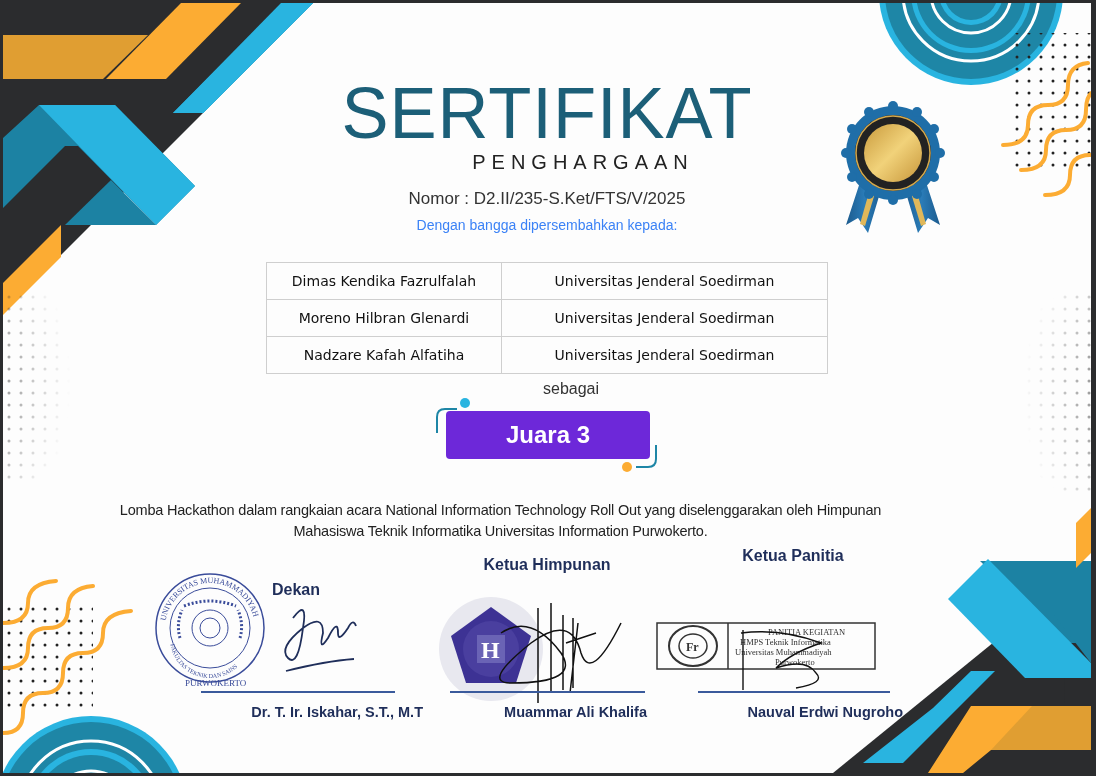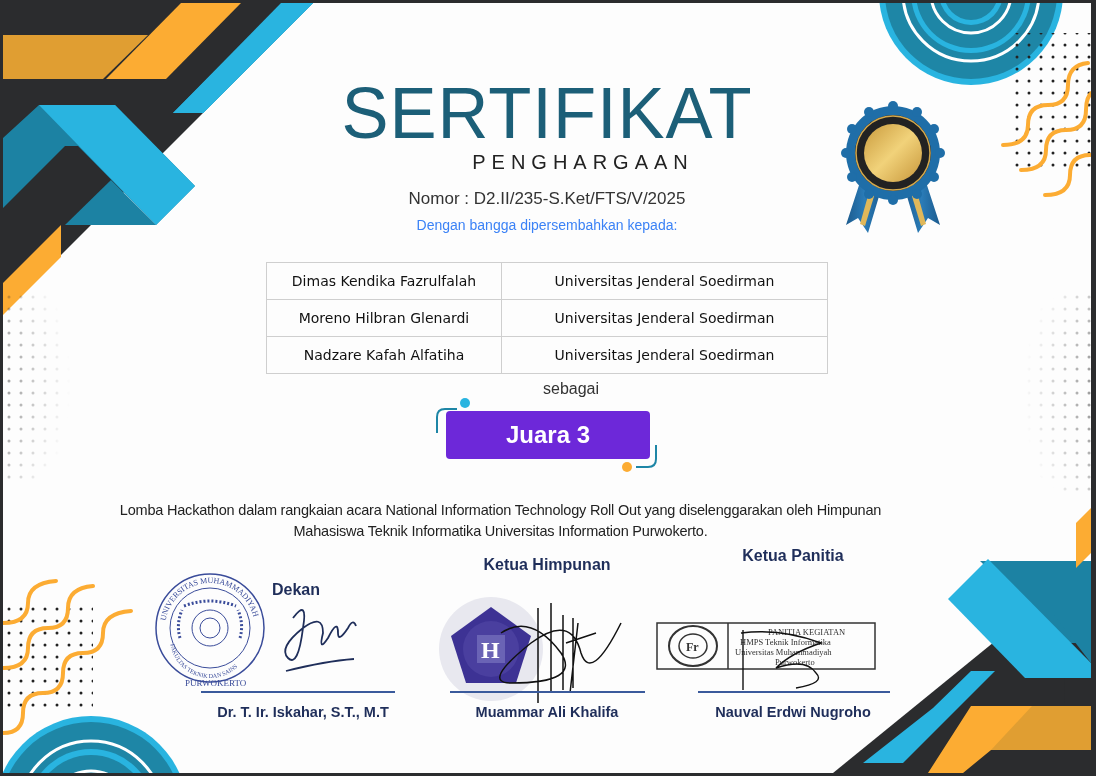--- a/index.html
+++ b/index.html
@@ -10,21 +10,21 @@
   .subtitle { position:absolute; left:0; width:1088px; top:148px; text-align:center; font-size:20px; letter-spacing:6px; color:#222;padding-left:36px; }
   .nomor { position:absolute; left:0; width:1088px; top:186px; text-align:center; font-size:17px; color:#333; }
   .dengan { position:absolute; left:0; width:1088px; top:214px; text-align:center; font-size:14px; color:#3b82f6; }
   table.participants { position:absolute; left:263px; top:259px; width:562px; border-collapse:collapse; border:1.2px solid #222; font-family:"DejaVu Sans", sans-serif; font-size:14px; color:#111; }
   table.participants td { border:1px solid #cfcfcf; height:36px; text-align:center; padding:0; }
   table.participants td.name { width:234px; }
   .sebagai { position:absolute; left:540px; top:377px; font-size:16px; color:#333; }
   .juara { position:absolute; left:443px; top:408px; width:204px; height:48px; background:#6d28d9; border-radius:4px; color:#fff; font-weight:bold; font-size:24px; text-align:center; line-height:48px; }
   .desc { position:absolute; left:0; width:995px; top:497px; text-align:center; font-size:14.5px; color:#222; line-height:21px; letter-spacing:-0.2px; }
   .sig-role { position:absolute; font-size:16px; font-weight:bold; color:#1f2e5a; text-align:center; }
-  .sig-name { position:absolute; font-size:14.5px; font-weight:bold; color:#1f2e5a; text-align:center; }
+  .sig-name { position:absolute; font-size:14.5px; font-weight:bold; color:#1f2e5a; text-align:right; }
   .sig-line { position:absolute; height:2px; background:#3a5a9c; }
   .stamp-text { font-family:"Liberation Serif", serif; }
 </style>
 </head>
 <body>
 
 <div class="page">
 
   <svg class="deco" width="1088" height="770" viewBox="0 0 1088 770">
     <defs>

